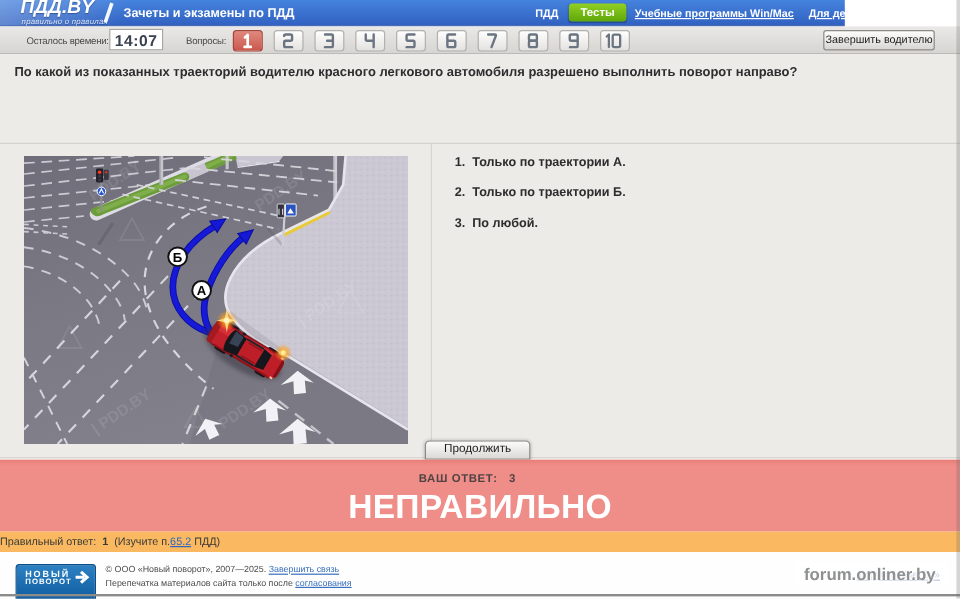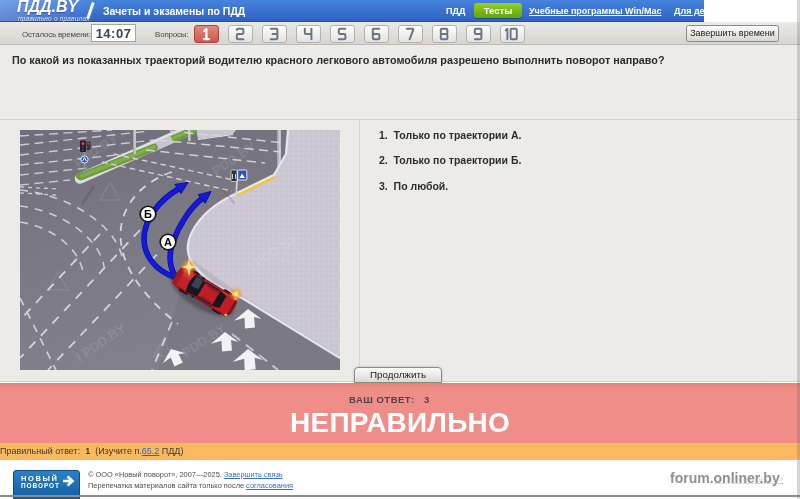--- a/index.html
+++ b/index.html
@@ -115,21 +115,21 @@
         <g stroke="#6b7582" stroke-width="2" stroke-linecap="round" stroke-linejoin="round" fill="none">
           <path d="M9,14.3 L14.2,14.3 Q15.4,14.3 15.4,13.1 L15.4,4.9 Q15.4,3.7 14.2,3.7 L10,3.7 Q8.8,3.7 8.8,4.9 L8.8,7.8 Q8.8,9 10,9 L15.1,9"></path>
         </g>
       </svg></div>
   <div class="qbtn" style="left:500px"><svg width="22" height="16" viewBox="1 1 22 16">
         <g stroke="#6b7582" stroke-width="2" stroke-linecap="round" stroke-linejoin="round" fill="none">
           <path d="M5.6,5.4 L7.4,3.8 L7.4,14.2" stroke-width="1.9"></path>
           <rect x="10.6" y="3.8" width="6.2" height="10.4" rx="1.3" stroke-width="1.9"></rect>
         </g>
       </svg></div>
-    <div class="finish">Завершить времени</div>
+    <div class="finish">Завершить водителю</div>
 </div>
 
 <div class="main">
   <div class="qt">По какой из показанных траекторий водителю красного легкового автомобиля разрешено выполнить поворот направо?</div>
   <div class="hline"></div>
   <div class="vline"></div>
   <div class="scene"><svg width="320" height="240" viewBox="0 0 320 240">
 <defs>
   <linearGradient id="road" x1="0" y1="0" x2="0.35" y2="1">
     <stop offset="0" stop-color="#6f6d79"></stop>

